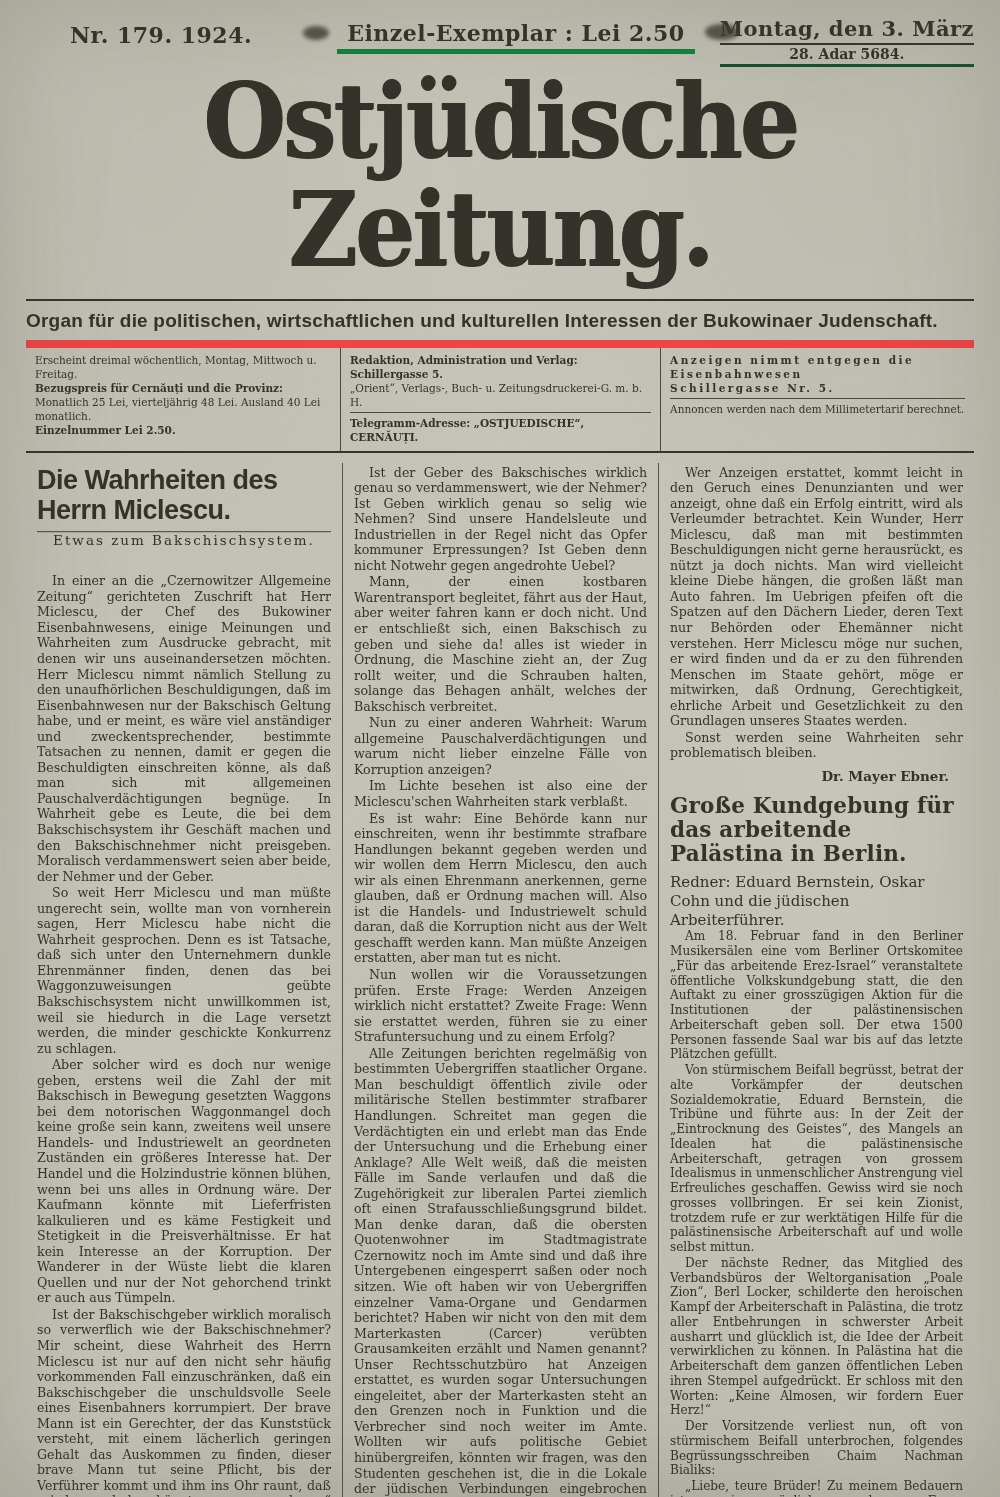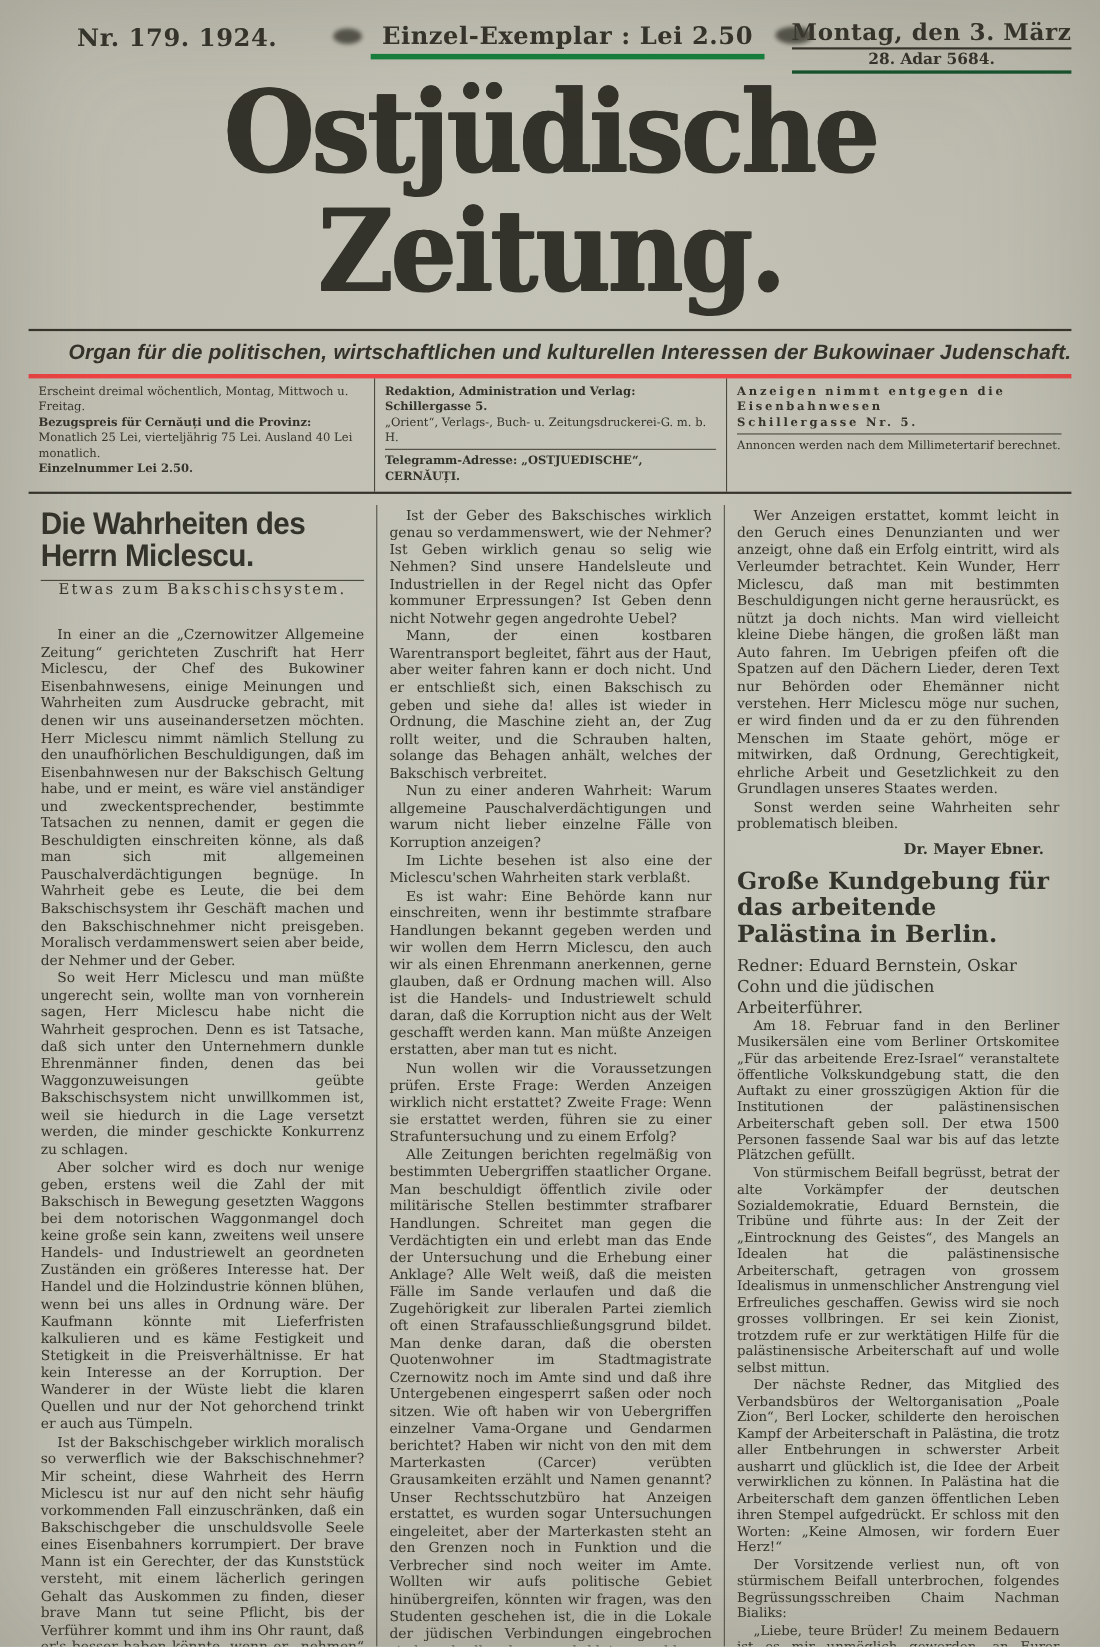--- a/index.html
+++ b/index.html
@@ -35,25 +35,24 @@
 
   
   .masthead {
     text-align:center; font-family:"DejaVu Serif", serif;
     font-weight:bold; font-size:95px; line-height:1.05;
     letter-spacing:-3px; margin:8px 0 10px;
     text-shadow: 1px 0 0 currentColor, 0 1px 0 currentColor;
     transform:scaleY(1.08);
   }
   .subtitle-bar {
-    border-top:2px solid #35342c; border-bottom:4px solid #ef4444;
-    text-align:right; font-family:"Liberation Sans", sans-serif;
+    border-top:2px solid #35342c; border-bottom:8px solid #ef4444;
+    text-align:left; font-family:"Liberation Sans", sans-serif;
     font-weight:bold; font-size:19px; padding:9px 0 8px; letter-spacing:.2px;
     margin-top:14px;
-    font-style:italic;
   }
 
   
   .infobar {
     display:grid; grid-template-columns: 1fr 1.02fr 1fr;
     border-bottom:2px solid #35342c;
     font-size:10.5px; line-height:1.35;
   }
   .infocell { padding:5px 9px 6px; }
   .infocell + .infocell { border-left:1px solid #4a493f; }
@@ -118,21 +117,21 @@
   </div>
 
   <div class="masthead">Ostjüdische Zeitung.</div>
 
   <div class="subtitle-bar">Organ für die politischen, wirtschaftlichen und kulturellen Interessen der Bukowinaer Judenschaft.</div>
 
   <div class="infobar">
     <div class="infocell">
       <span class="ln">Erscheint dreimal wöchentlich, Montag, Mittwoch u. Freitag.</span>
       <span class="ln bold">Bezugspreis für Cernăuți und die Provinz:</span>
-      <span class="ln">Monatlich 25 Lei, vierteljährig 75 Lei. Ausland 40 Lei monatlich.</span>
+      <span class="ln">Monatlich 25 Lei, vierteljährig 48 Lei. Ausland 40 Lei monatlich.</span>
       <span class="ln bold">Einzelnummer Lei 2.50.</span>
     </div>
     <div class="infocell center-col">
       <span class="ln">Redaktion, Administration und Verlag: Schillergasse 5.</span>
       <span class="ln">„Orient“, Verlags-, Buch- u. Zeitungsdruckerei-G. m. b. H.</span>
       <span class="ln bold ruled-top">Telegramm-Adresse: „OSTJUEDISCHE“, CERNĂUȚI.</span>
     </div>
     <div class="infocell">
       <span class="ln spaced">Anzeigen nimmt entgegen die Eisenbahnwesen</span>
       <span class="ln spaced">Schillergasse Nr. 5.</span>

